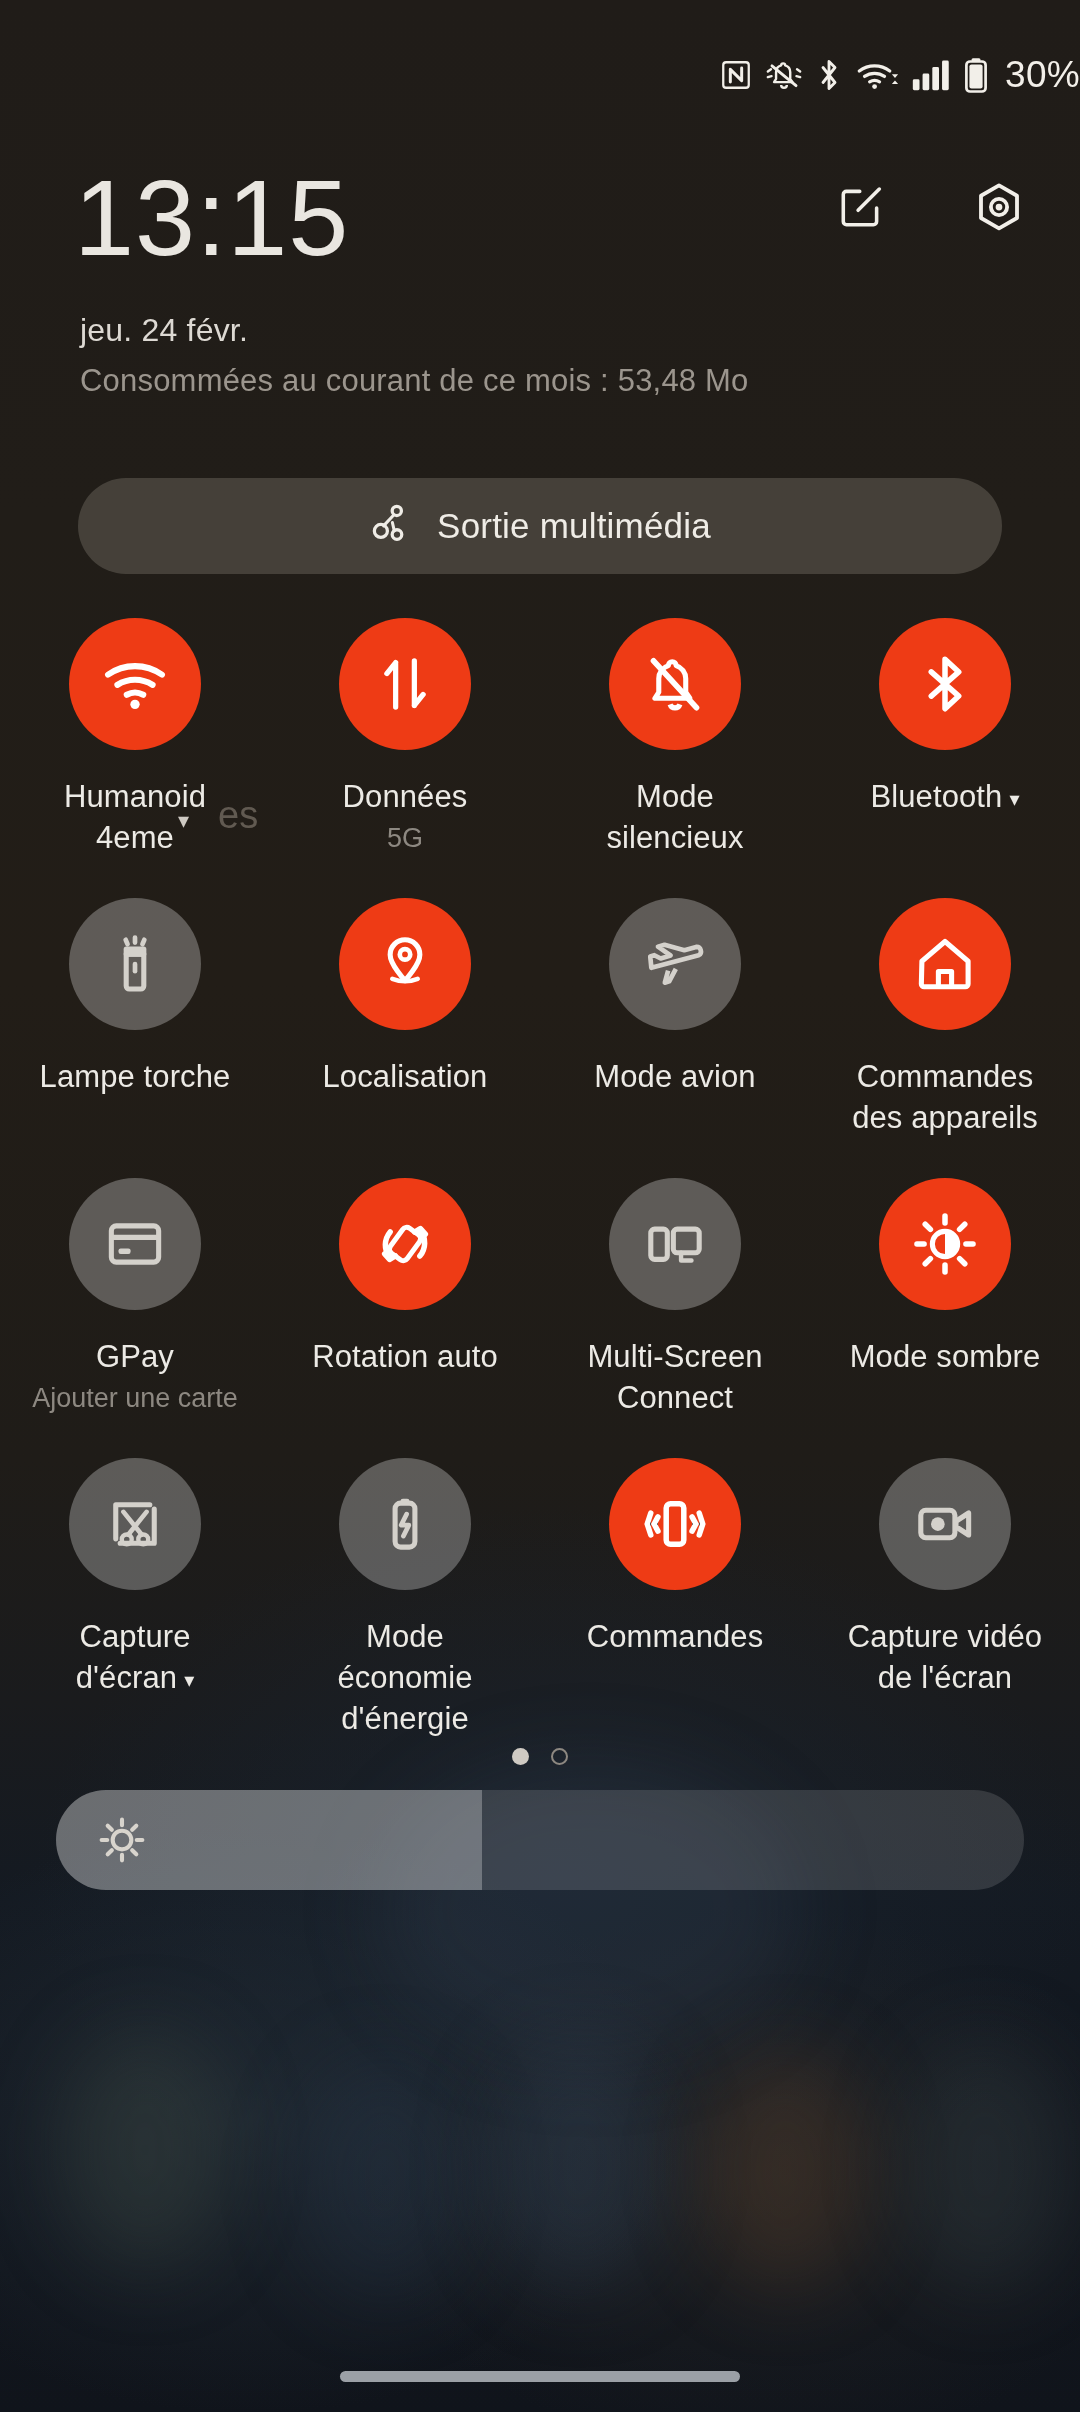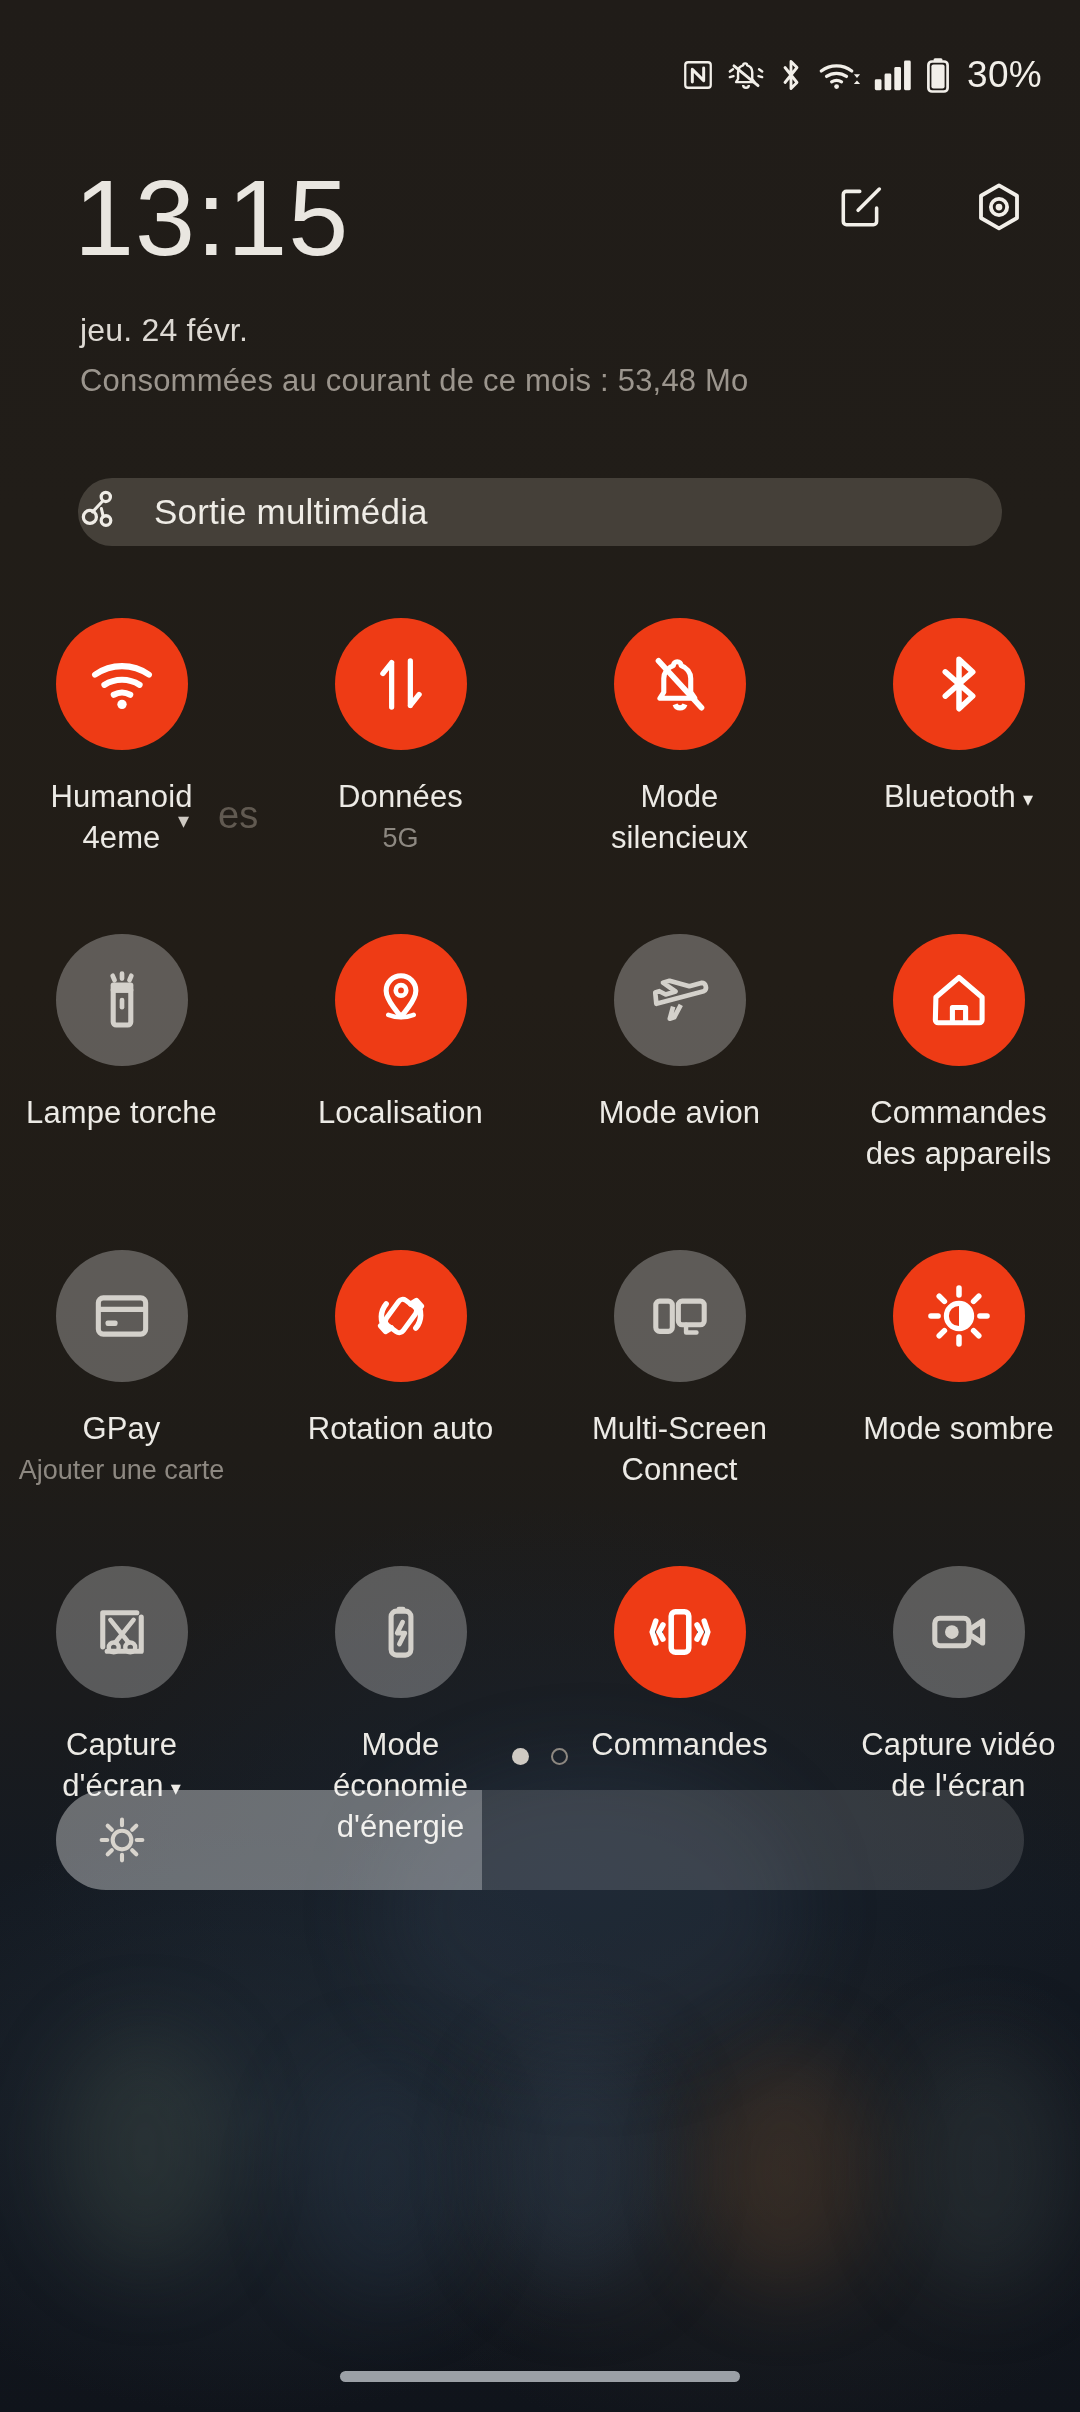--- a/index.html
+++ b/index.html
@@ -20,21 +20,21 @@
         #1f1c18 1460px, #1a1b1d 1700px, #141a22 1900px,
         #12171f 2120px, #10141b 2412px);
   }
   
   .blob { position:absolute; border-radius:50%; filter:blur(38px); pointer-events:none; }
 
   
   #statusbar {
     position:absolute; top:0; left:0; width:1080px; height:150px;
     display:flex; align-items:center; justify-content:flex-end;
-    padding-right:38px; gap:12px;
+    gap:12px;
   }
   #statusbar .sicon { display:flex; align-items:center; justify-content:center; }
   #battpct {
     color:#f2efe9; font-size:37px; letter-spacing:.3px; margin-left:4px;
     font-family:"Liberation Sans", sans-serif;
   }
 
   
   #header { position:absolute; top:160px; left:0; width:1080px; height:190px; }
   #clock {
@@ -45,30 +45,30 @@
   #datebar { position:absolute; left:80px; top:152px; }
   #date { font-size:32px; color:#ddd9d3; letter-spacing:.2px; }
   #usage { font-size:31px; color:#9b958d; letter-spacing:.2px; margin-top:14px; }
   #header-actions {
     position:absolute; right:52px; top:18px; display:flex; gap:80px; align-items:center;
   }
   .hbtn { width:58px; height:58px; display:flex; align-items:center; justify-content:center; cursor:pointer; }
 
   
   #media-pill {
-    position:absolute; left:78px; top:478px; width:924px; height:68px;
+    position:absolute; left:78px; top:478px; width:924px; height:96px;
     border-radius:48px; background:rgba(120,114,106,.42);
-    display:flex; align-items:center; justify-content:flex-start; gap:30px; cursor:pointer;
+    display:flex; align-items:center; justify-content:center; gap:22px; cursor:pointer;
   }
   #media-pill .lbl { font-size:35px; color:#efece6; letter-spacing:.2px; }
 
   
   #grid {
     position:absolute; left:0; top:618px; width:1080px;
-    display:grid; grid-template-columns:repeat(4,1fr); row-gap:0;gap:36px;
+    display:grid; grid-template-columns:repeat(4,1fr); row-gap:0;
   }
   .tile { position:relative; display:flex; flex-direction:column; align-items:center; height:280px; }
   .circle {
     width:132px; height:132px; border-radius:50%;
     display:flex; align-items:center; justify-content:center; cursor:pointer;
     flex:0 0 auto;
   }
   .circle.on  { background:#ee3b15; }
   .circle.off { background:rgba(255,255,255,.28); }
   .tile .tlabel {

